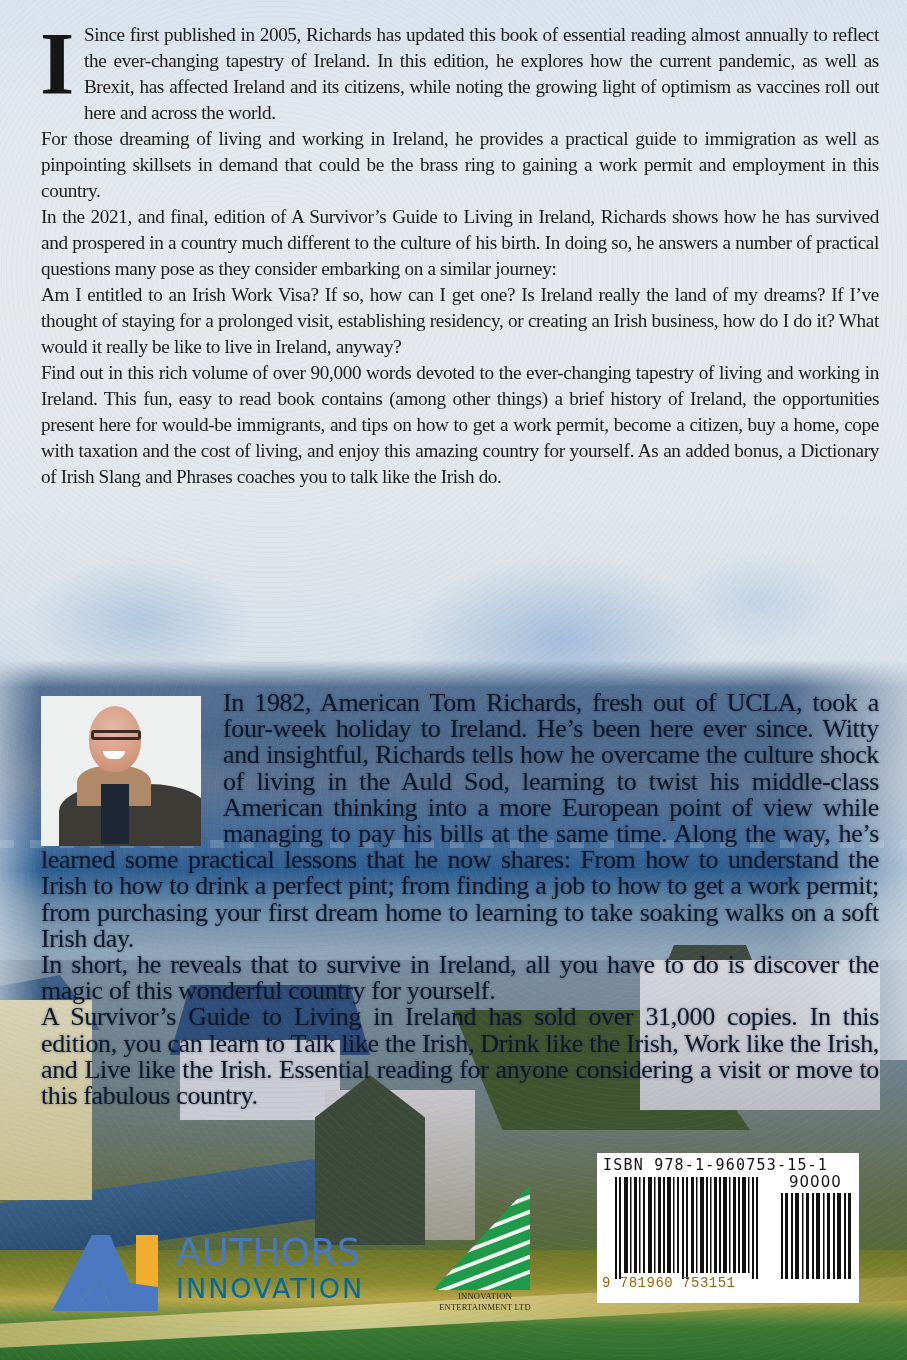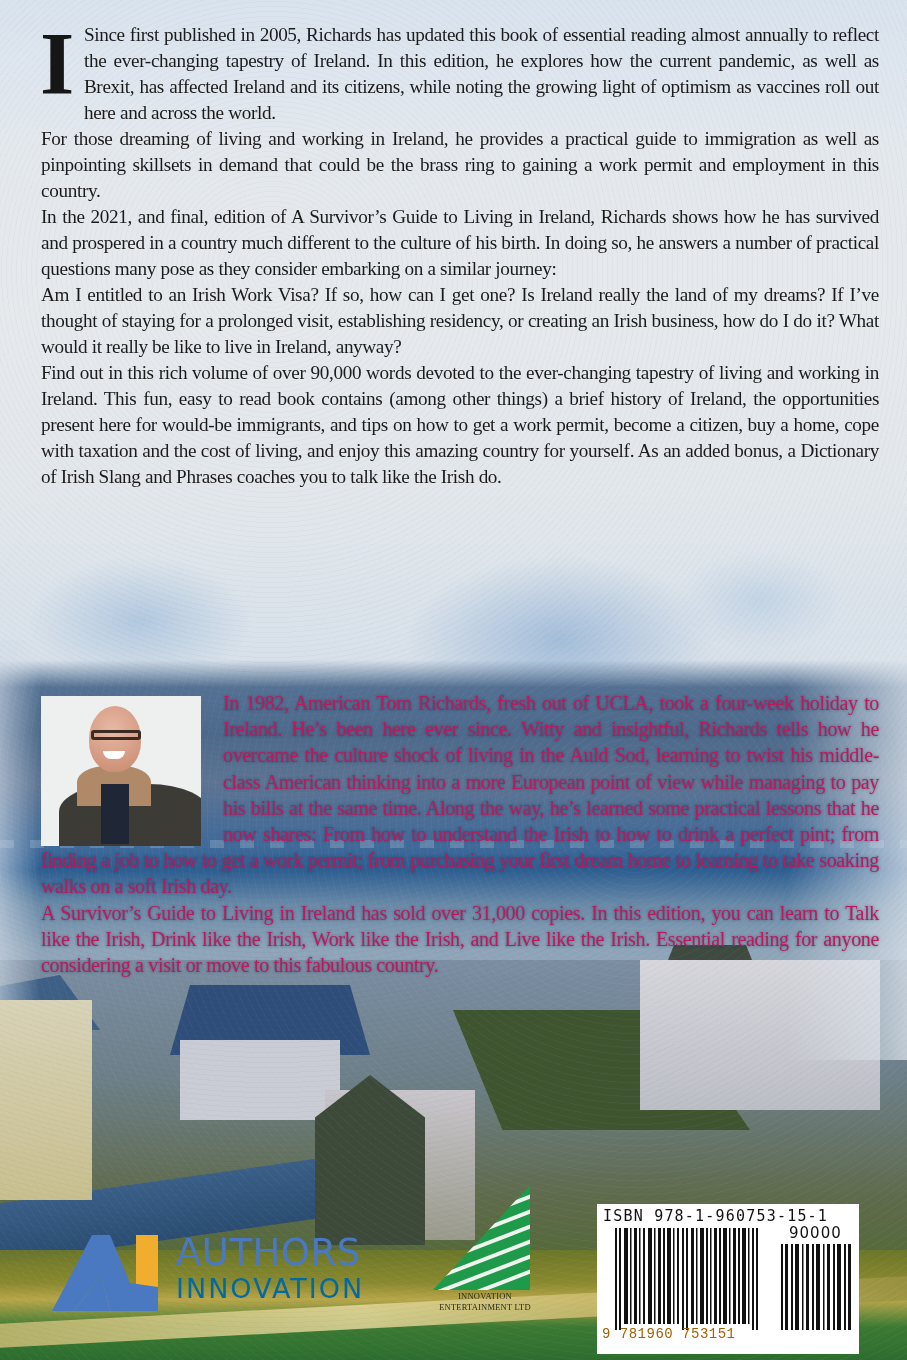--- a/index.html
+++ b/index.html
@@ -72,21 +72,21 @@
   }
   .blurb p { margin: 0; }
   .dropcap-para { position: relative; padding-left: 0; padding-top: 10px; }
   .dropcap {
     float: left; font-size: 88px; line-height: 76px; height: 76px;
     margin: 4px 10px 0 -1px; color: #161616; font-weight: bold;
     font-family: "Liberation Serif", serif;
   }
   .bio {
     position: absolute; left: 41px; top: 690px; width: 838px;
-    color: #be185d; font-size: 20px; line-height: 26.2px;
+    color: #0f172a; font-size: 26px; line-height: 26.2px;
     text-align: justify; letter-spacing: -0.35px;
     text-shadow: 0 0 3px rgba(20,40,70,0.55);
   }
   .bio p { margin: 0; }
   .photo {
     float: left; width: 160px; height: 150px; margin: 6px 22px 0 0;
     background: #eeefef; position: relative; overflow: hidden;
   }
   .photo .head { position: absolute; left: 48px; top: 10px; width: 52px; height: 66px; border-radius: 50% 50% 46% 46%; background: radial-gradient(circle at 45% 35%, #e8b8a4, #c8886e); }
   .photo .glasses { position: absolute; left: 50px; top: 34px; width: 50px; height: 10px; border: 3px solid #3a2a24; border-radius: 3px; border-left-width:3px; }
@@ -100,21 +100,21 @@
   .ai-mark { position: absolute; left: 0; top: 2px; width: 110px; height: 76px; }
   .ai-text { position: absolute; left: 124px; top: 0; font-family: "DejaVu Sans", sans-serif; font-weight: normal; }
   .ai-authors { font-size: 37px; color: #4a79c2; letter-spacing: 0.5px; line-height: 40px; }
   .ai-innovation { font-size: 27px; color: #0369a1; letter-spacing: 2px; line-height: 32px; }
 
   .sl-logo { position: absolute; left: 420px; top: 1185px; width: 120px; height: 140px; }
   .sl-tri { position: absolute; left: 5px; top: 0; width: 110px; height: 105px; }
   .sl-text { position: absolute; left: 0; top: 106px; width: 130px; text-align: center; font-size: 8.5px; line-height: 11px; color: #2a2a1a; letter-spacing: 0.2px; font-family: "Liberation Serif", serif; }
 
   
-  .barcode-box { position: absolute; left: 597px; top: 1204px; width: 262px; height: 150px; background: #ffffff; }
+  .barcode-box { position: absolute; left: 597px; top: 1153px; width: 262px; height: 150px; background: #ffffff; }
   .isbn-label { position: absolute; left: 6px; top: 3px; font-family: "DejaVu Sans Mono", monospace; font-size: 15px; letter-spacing: 1.2px; color: #111; }
   .bars-main { position: absolute; left: 18px; top: 24px; width: 143px; height: 102px; }
   .bars-addon { position: absolute; left: 184px; top: 40px; width: 72px; height: 86px; }
   .addon-digits { position: absolute; left: 192px; top: 20px; font-family: "DejaVu Sans", sans-serif; font-size: 15px; letter-spacing: 1px; color: #111; }
   .ean-digits { position: absolute; left: 5px; top: 122px; font-family: Liberation Mono, monospace; font-size: 14px; color: #a16207; letter-spacing: 0.5px; }
 </style>
 </head>
 <body>
 
 <div class="cover">
@@ -153,20 +153,21 @@
     <p>
       <span class="photo">
         <span class="jacket"></span>
         <span class="collar"></span>
         <span class="shirt"></span>
         <span class="head"></span>
         <span class="glasses"></span>
         <span class="smile"></span>
       </span><span>In 1982, American Tom Richards, fresh out of UCLA, took a four-week holiday to Ireland. He’s been here ever since. Witty and insightful, Richards tells how he overcame the culture shock of living in the Auld Sod, learning to twist his middle-class American thinking into a more European point of view while managing to pay his bills at the same time. Along the way, he’s learned some practical lessons that he now shares: From how to understand the Irish to how to drink a perfect pint; from finding a job to how to get a work permit; from purchasing your first dream home to learning to take soaking walks on a soft Irish day.</span>
     </p>
+    <p>In short, he reveals that to survive in Ireland, all you have to do is discover the magic of this wonderful country for yourself.</p>
     <p>A Survivor’s Guide to Living in Ireland has sold over 31,000 copies. In this edition, you can learn to Talk like the Irish, Drink like the Irish, Work like the Irish, and Live like the Irish. Essential reading for anyone considering a visit or move to this fabulous country.</p>
   </div>
 
   <div class="ai-logo">
     <svg class="ai-mark" viewBox="0 0 110 76">
       <polygon points="0,76 40,0 58,0 78,48 78,76 58,76 49,40 22,76" fill="#4a79c2"></polygon>
       <polygon points="22,76 49,40 58,76" fill="#4a79c2"></polygon>
       <polygon points="84,0 106,0 106,52 84,66" fill="#f1ad2d"></polygon>
       <polygon points="78,48 106,52 106,76 58,76 78,62" fill="#4a79c2"></polygon>
     </svg>

